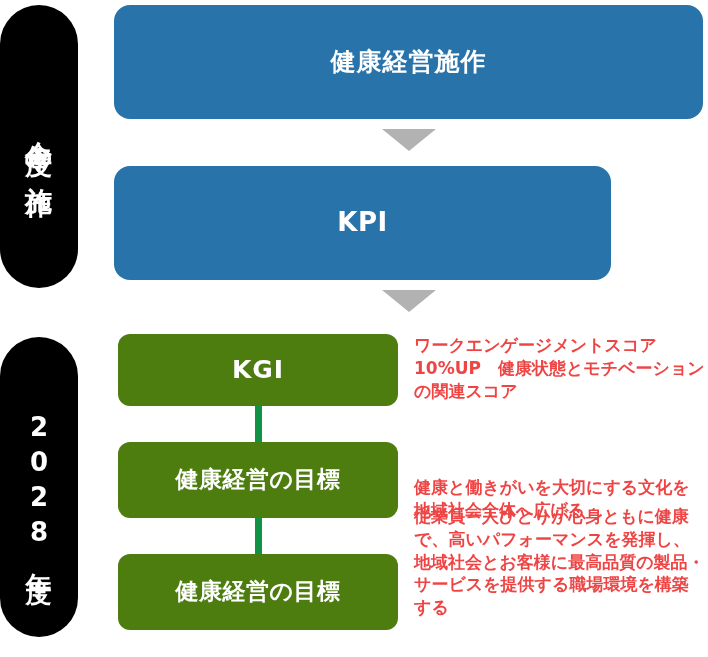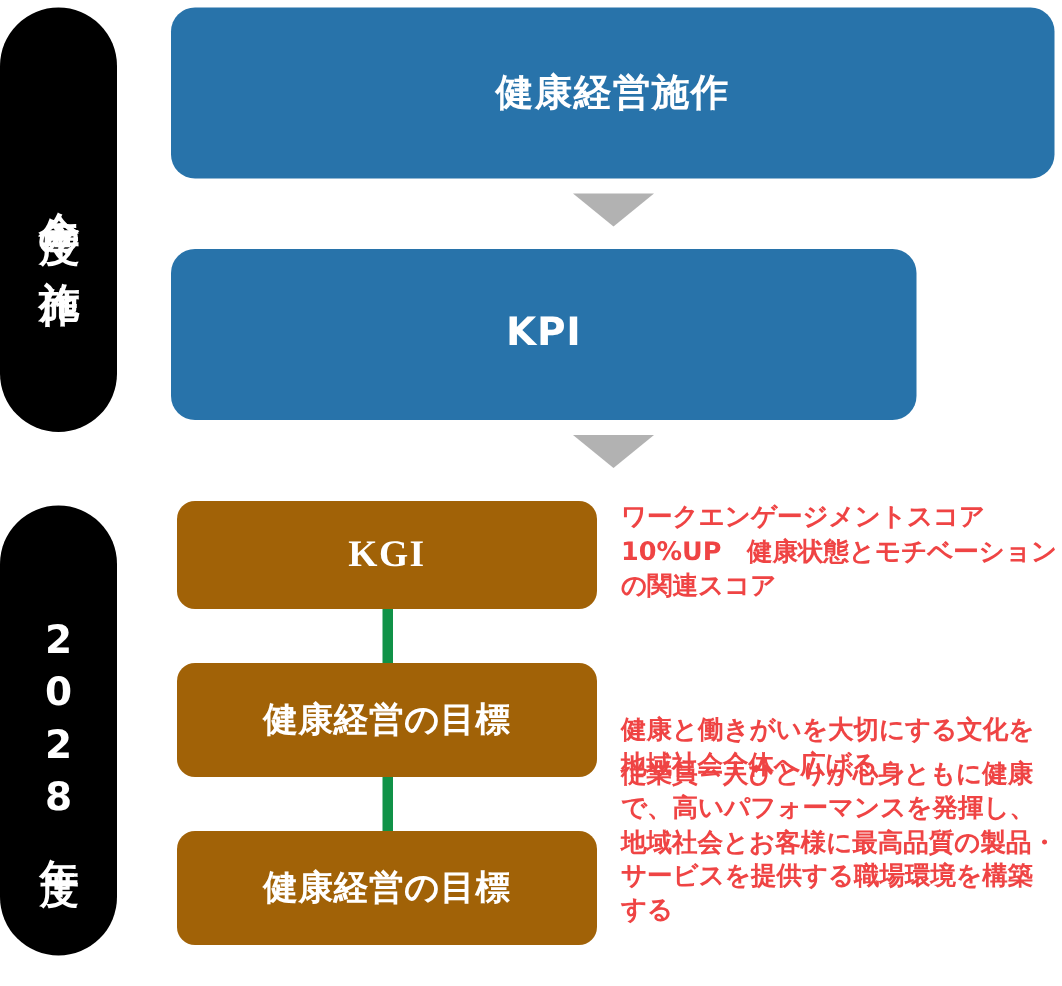--- a/index.html
+++ b/index.html
@@ -73,28 +73,27 @@
     border-left: 27px solid transparent;
     border-right: 27px solid transparent;
     border-top: 22px solid #b2b2b2;
   }
   #arrow-1 { left: 382px; top: 129px; }
   #arrow-2 { left: 382px; top: 290px; }
 
   
   .green-box {
     position: absolute;
-    background: #a16207;
+    background: #4d7c0f;
     border-radius: 12px;
     display: flex;
     align-items: center;
     justify-content: center;
     box-sizing: border-box;
     z-index: 2;
-    font-family: Liberation Serif, serif;
   }
   .green-box .glabel {
     color: #ffffff;
     font-weight: bold;
     text-align: center;
     line-height: 1.2;
   }
   #box-kgi      { left: 118px; top: 334px; width: 280px; height: 72px; }
   #box-kgi .glabel { font-size: 25px; letter-spacing: 1px; }
   #box-goal-1   { left: 118px; top: 442px; width: 280px; height: 76px; }

